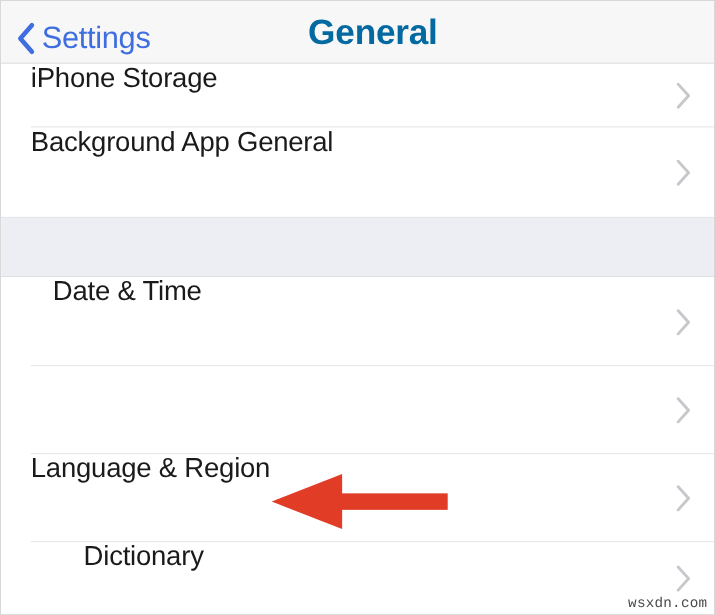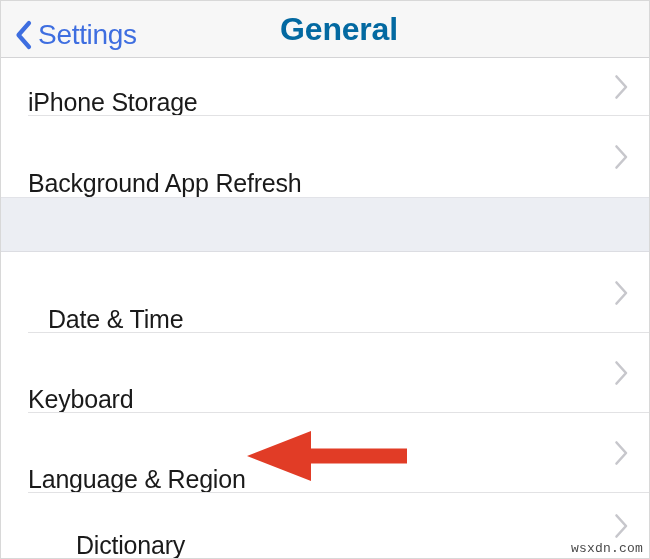--- a/index.html
+++ b/index.html
@@ -85,21 +85,21 @@
     border-top: 1px solid #e2e3e8;
     border-bottom: 1px solid #dcdde2;
     box-sizing: border-box;
   }
   .row {
     position: relative;
     width: 650px;
     box-sizing: border-box;
     background: #ffffff;
     display: flex;
-    align-items: flex-end;
+    align-items: flex-start;
     cursor: pointer;
   }
   .row-label {
     margin-left: 27px;
     font-size: 25px;
     color: #1a1a1a;
     letter-spacing: -0.2px;
     line-height: 1.1;
   }
   .row-sep {
@@ -157,42 +157,41 @@
 
       <div class="row" style="height:58px;">
         <span class="row-label">iPhone Storage</span>
         <svg class="chevron-right" viewBox="0 0 15 26">
           <polyline points="2.5,2.5 12,13 2.5,23.5" fill="none" stroke="#c7c7cc" stroke-width="2.6" stroke-linecap="round" stroke-linejoin="round"></polyline>
         </svg>
         <div class="row-sep"></div>
       </div>
 
       <div class="row" style="height:81px;">
-        <span class="row-label">Background App Refresh</span>
+        <span class="row-label">Background App General</span>
         <svg class="chevron-right" viewBox="0 0 15 26">
           <polyline points="2.5,2.5 12,13 2.5,23.5" fill="none" stroke="#c7c7cc" stroke-width="2.6" stroke-linecap="round" stroke-linejoin="round"></polyline>
         </svg>
       </div>
 
     </div>
 
     <div class="gap" style="height:55px;"></div>
 
     <div class="section">
 
       <div class="row" style="height:81px;padding-left:20px;">
         <span class="row-label">Date &amp; Time</span>
         <svg class="chevron-right" viewBox="0 0 15 26">
           <polyline points="2.5,2.5 12,13 2.5,23.5" fill="none" stroke="#c7c7cc" stroke-width="2.6" stroke-linecap="round" stroke-linejoin="round"></polyline>
         </svg>
         <div class="row-sep"></div>
       </div>
 
       <div class="row" style="height:80px;">
-        <span class="row-label">Keyboard</span>
         <svg class="chevron-right" viewBox="0 0 15 26">
           <polyline points="2.5,2.5 12,13 2.5,23.5" fill="none" stroke="#c7c7cc" stroke-width="2.6" stroke-linecap="round" stroke-linejoin="round"></polyline>
         </svg>
         <div class="row-sep"></div>
       </div>
 
       <div class="row" style="height:80px;">
         <span class="row-label">Language &amp; Region</span>
         <svg class="chevron-right" viewBox="0 0 15 26">
           <polyline points="2.5,2.5 12,13 2.5,23.5" fill="none" stroke="#c7c7cc" stroke-width="2.6" stroke-linecap="round" stroke-linejoin="round"></polyline>

